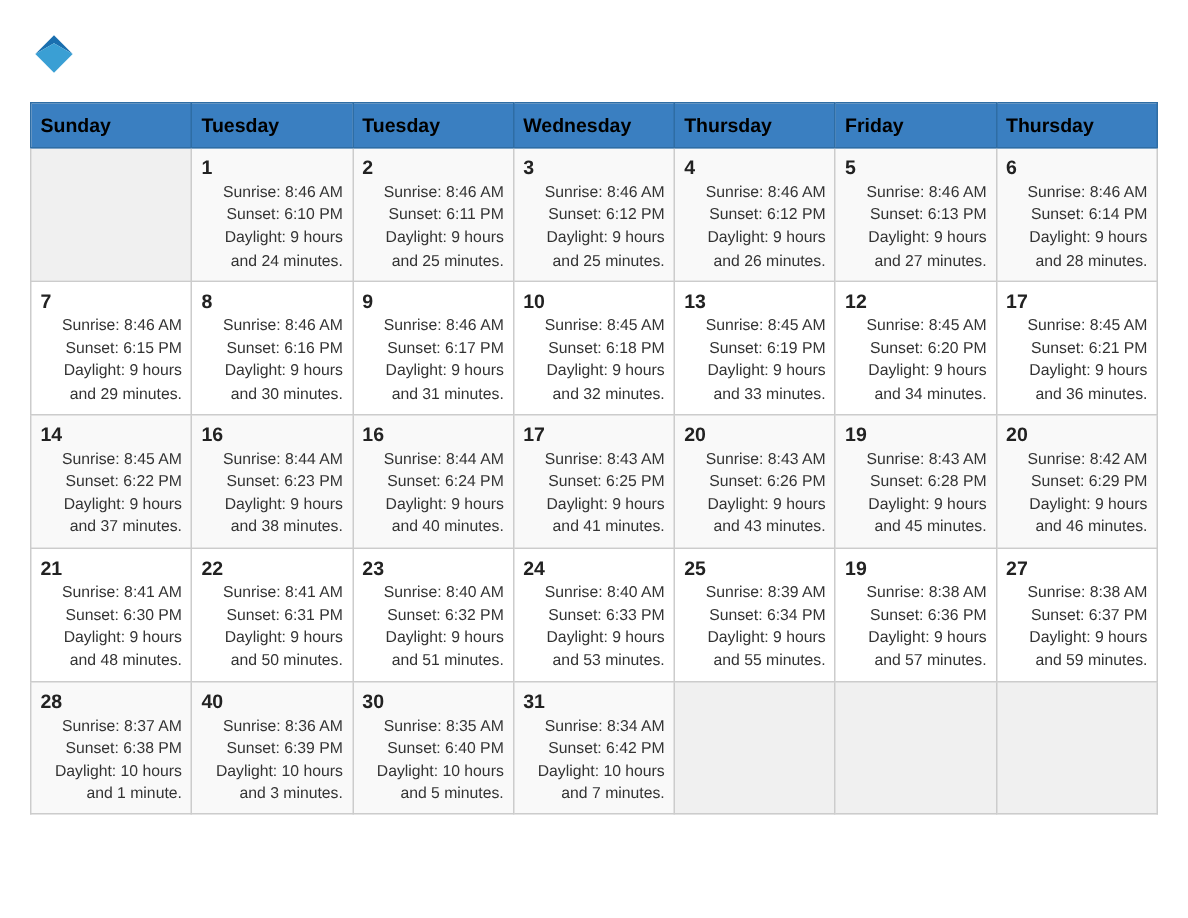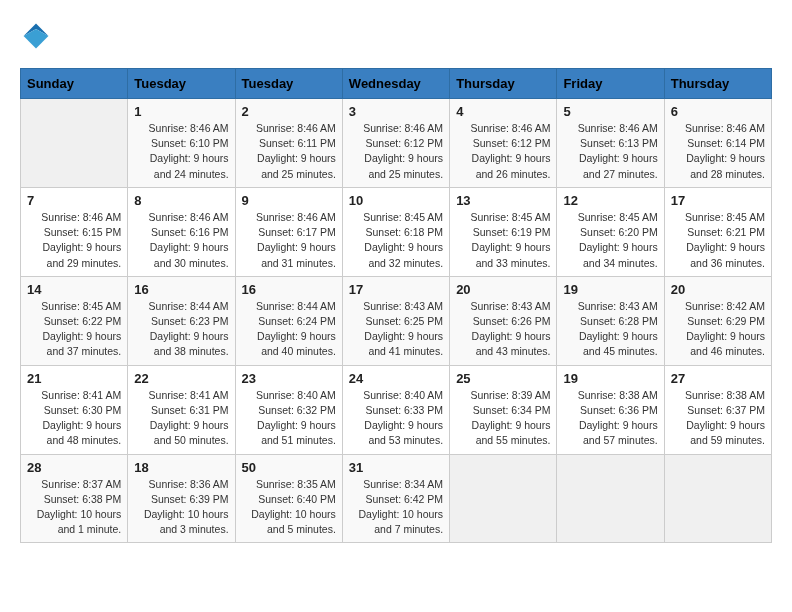--- a/index.html
+++ b/index.html
@@ -238,25 +238,25 @@
           <span class="day-num">27</span>
           <div class="day-info">Sunrise: 8:38 AM<br>Sunset: 6:37 PM<br>Daylight: 9 hours<br>and 59 minutes.</div>
         </td>
       </tr>
       <tr>
         <td>
           <span class="day-num">28</span>
           <div class="day-info">Sunrise: 8:37 AM<br>Sunset: 6:38 PM<br>Daylight: 10 hours<br>and 1 minute.</div>
         </td>
         <td>
-          <span class="day-num">18</span>
+          <span class="day-num">40</span>
           <div class="day-info">Sunrise: 8:36 AM<br>Sunset: 6:39 PM<br>Daylight: 10 hours<br>and 3 minutes.</div>
         </td>
         <td>
-          <span class="day-num">50</span>
+          <span class="day-num">30</span>
           <div class="day-info">Sunrise: 8:35 AM<br>Sunset: 6:40 PM<br>Daylight: 10 hours<br>and 5 minutes.</div>
         </td>
         <td>
           <span class="day-num">31</span>
           <div class="day-info">Sunrise: 8:34 AM<br>Sunset: 6:42 PM<br>Daylight: 10 hours<br>and 7 minutes.</div>
         </td>
         <td class="empty-cell"></td>
         <td class="empty-cell"></td>
         <td class="empty-cell"></td>
       </tr>

